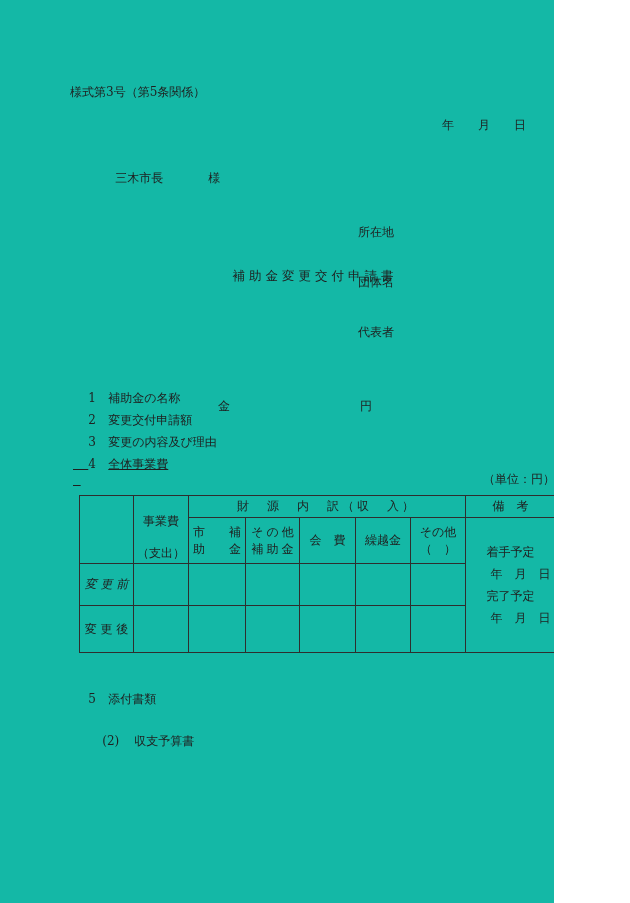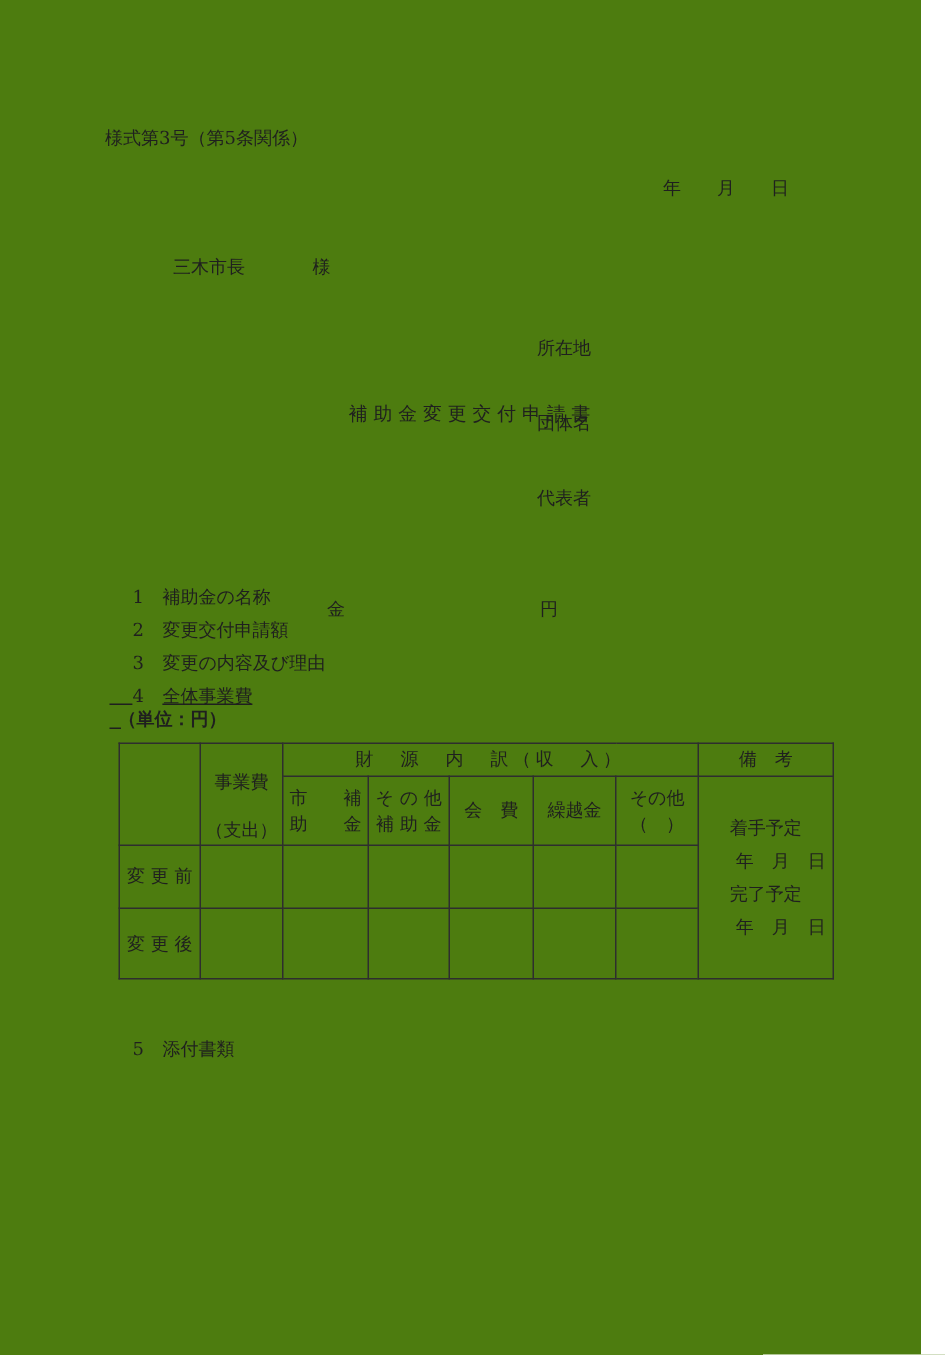--- a/index.html
+++ b/index.html
@@ -1,50 +1,50 @@
 <!DOCTYPE html>
 <html><head>
 <meta charset="utf-8">
 <style>
   html,body { margin:0; padding:0; background:#ffffff; }
   .page {
-    position:relative; width:614px; height:903px; background:#4d7c0f;
+    position:relative; width:554px; height:903px; background:#14b8a6;
     font-family:"DejaVu Serif","Liberation Serif",serif;
     color:#1f1f1f; font-size:12px; overflow:hidden;
   }
   .abs { position:absolute; white-space:pre; }
   .title {
     left:0; width:630px; text-align:center;
     letter-spacing:4px; font-size:12.5px;
   }
   .para div { line-height:22px; white-space:pre; }
   .applicant div { line-height:22px; }
   .honorific { margin-left:45px; }
   .item-row { left:73px; height:14px; }
   .item-row .no { display:inline-block; width:20px; }
   .item-row .kin { position:absolute; left:145px; top:0; }
   .item-row .en  { position:absolute; left:287px; top:0; }
-  .unit-note { left:79px; width:476px; text-align:left;font-weight:bold; }
+  .unit-note { left:79px; width:476px; text-align:right; }
   .attach-row { left:73px; }
   .attach-row .no { display:inline-block; width:20px; }
   .sub-row { left:87px; }
   .sub-row .sno { display:inline-block; width:32px; }
 
   table.main-table {
     position:absolute; left:79px; top:495px;
     border-collapse:collapse; table-layout:fixed; width:477px;
     font-size:12px; color:#1f1f1f;
   }
   table.main-table td {
     border:1px solid #2e2e2e; padding:0; text-align:center;
     vertical-align:middle; overflow:hidden;
   }
   tr.r1 { height:22px; }
-  tr.r2 { height:46px; }
-  tr.r3 { height:42px; }
+  tr.r2 { height:46px;font-family:Liberation Serif, serif; }
+  tr.r3 { height:42px;font-style:italic; }
   tr.r4 { height:47px; }
   td.group { letter-spacing:3px; }
   .subline { line-height:17px; white-space:pre; }
   .subline:empty { display:none; }
   .expline { line-height:18px; white-space:pre;margin-top:14px; }
   td.remarks-cell { vertical-align:top; text-align:left; padding:26px 0 0 6px; }
   td.remarks-cell .rl { line-height:22px; white-space:pre; }
   td.remarks-cell .rd { line-height:22px; padding-left:20px; white-space:pre; }
   td.rowlabel { white-space:pre; }
 </style>
@@ -153,14 +153,17 @@
       <td></td>
       <td></td>
       <td></td>
     </tr>
   </tbody>
     </table>
 
   <div class="abs attach-row" style="top:677px;">
     <span class="no">5</span><span>添付書類</span>
   </div>
+  <div class="abs sub-row" style="top:719px;">
+    <span class="sno">(2)</span><span>収支予算書</span>
+  </div>
 
 </div>
 
 </body></html>

